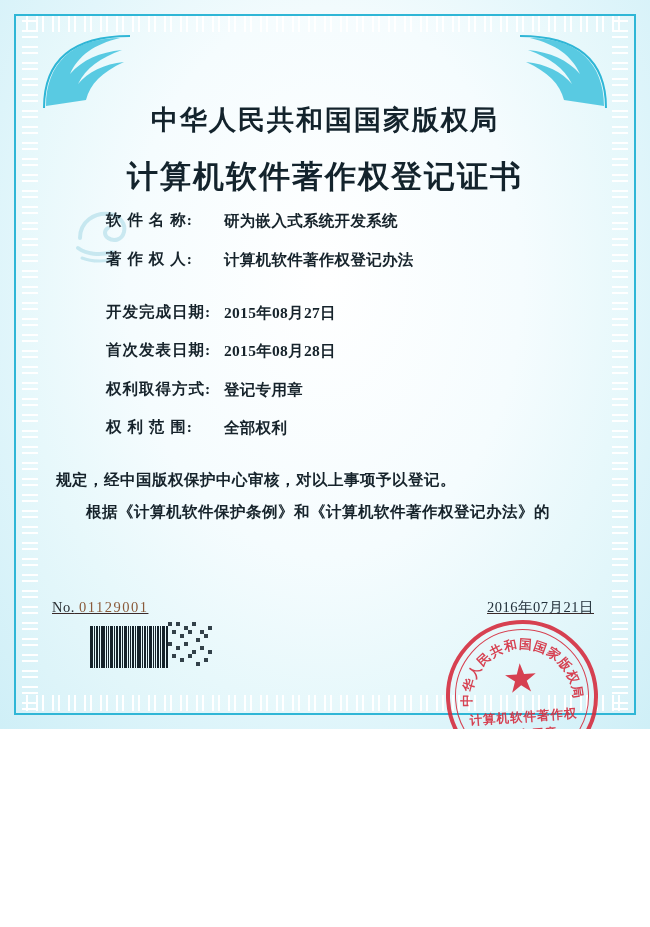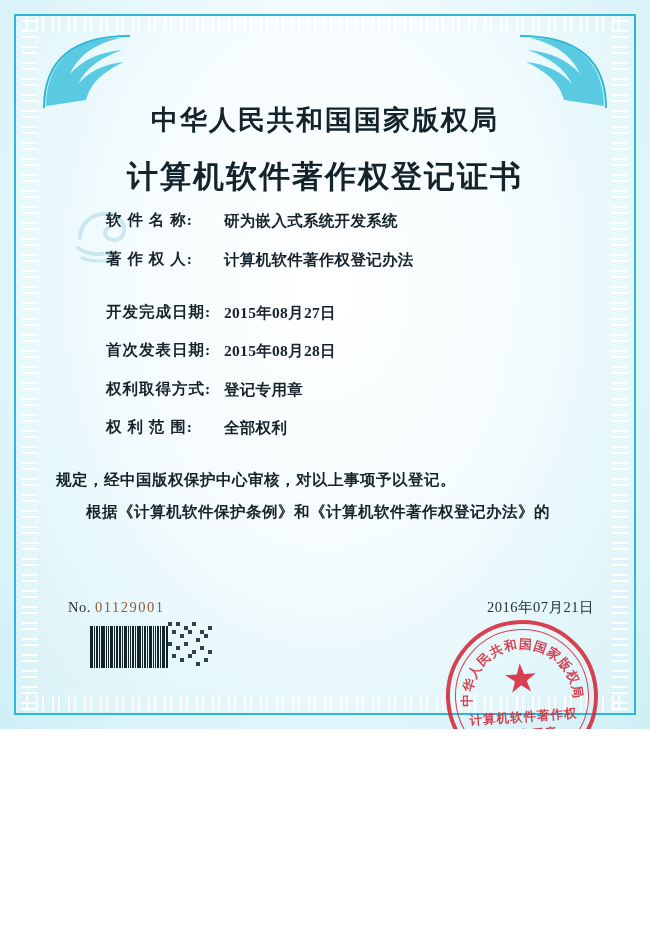--- a/index.html
+++ b/index.html
@@ -264,28 +264,29 @@
     color: #d5283a;
     font-size: 12.5px;
     font-weight: bold;
     line-height: 1.45;
     letter-spacing: 1px;
   }
 
   
   .footer {
     position: absolute;
-    left: 68px;
+    left: 52px;
     right: 56px;
     bottom: 112px;
     display: flex;
     justify-content: space-between;
     align-items: baseline;
     font-size: 14.5px;
     color: #3b2a2a;
+    text-decoration: underline;
   }
   .footer-no {
     color: #2a2f33;
     letter-spacing: 0.5px;
   }
   .footer-no .num {
     color: #8a5a3a;
     letter-spacing: 1.5px;
   }
   .footer-date {

